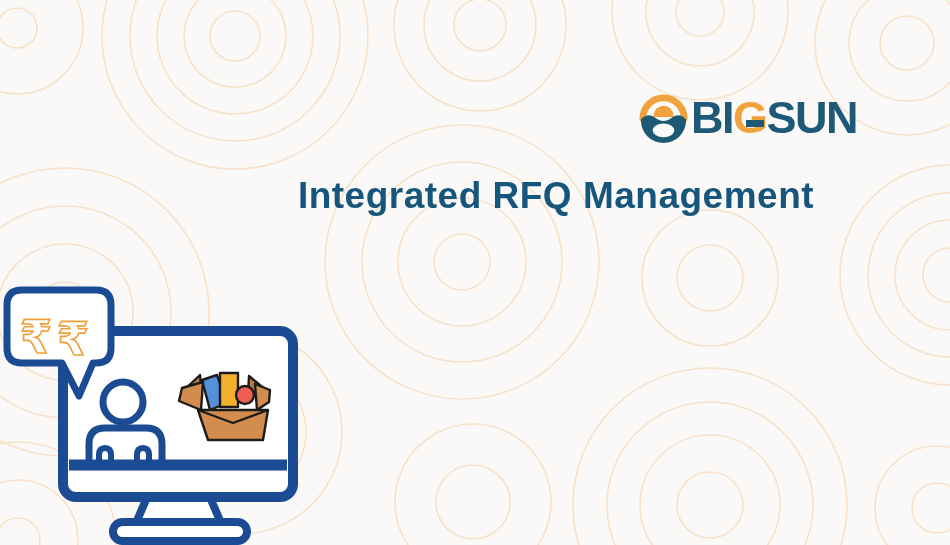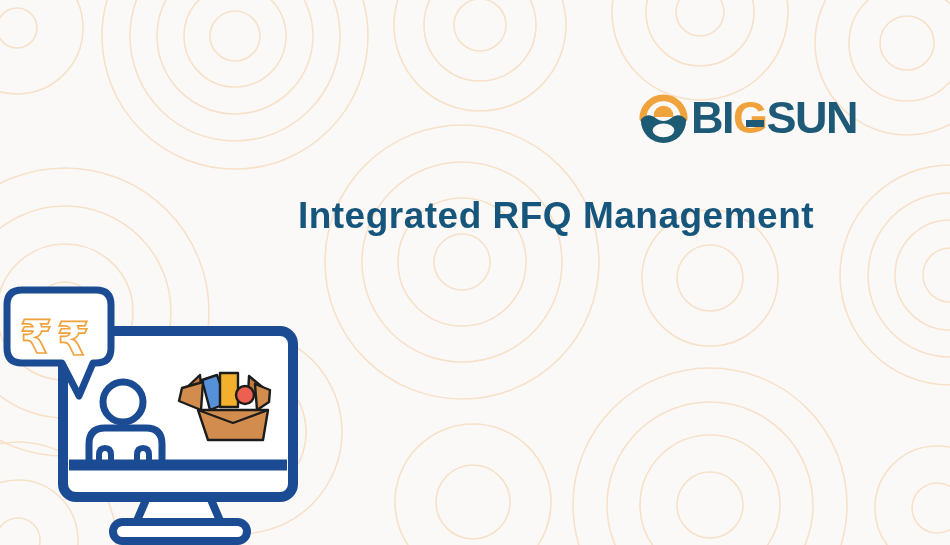--- a/index.html
+++ b/index.html
@@ -23,21 +23,21 @@
   .logo-text .accent{color:#f0a33d;position:relative;}
   .logo-text .accent::after{
     content:"";position:absolute;right:3px;top:55%;
     width:0.40em;height:0.15em;background:#1e5a78;
   }
 
   
   .headline{
     position:absolute;left:200px;top:172px;width:712px;
     text-align:center;color:#17567c;
-    font-size:37px;font-weight:800;line-height:48px;letter-spacing:0.5px;margin-top:20px;
+    font-size:37px;font-weight:800;line-height:48px;letter-spacing:0.5px;
   }
 
   
   .illustration{position:absolute;left:0;top:283px;width:310px;height:262px;}
 
   .rupee{
     font-family:"DejaVu Sans",sans-serif;
     font-size:46px;font-weight:bold;
     fill:none;stroke:#f0a33d;stroke-width:1.7;
   }

